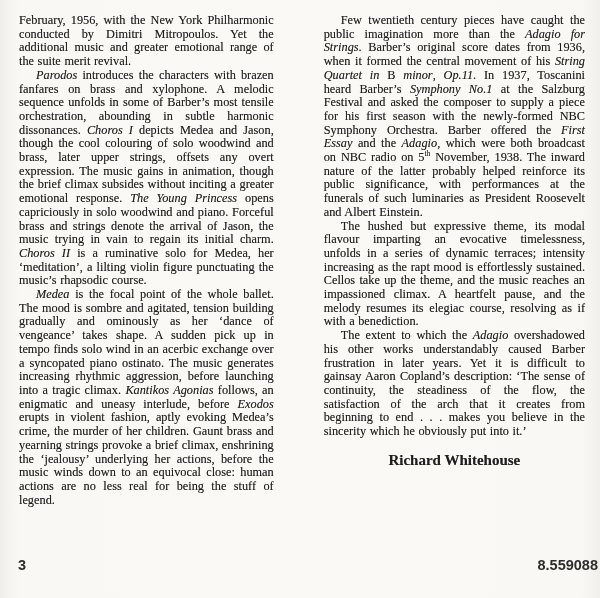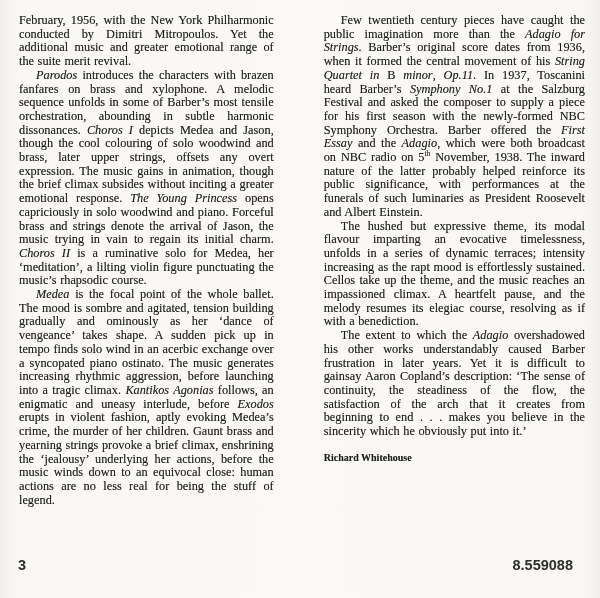--- a/index.html
+++ b/index.html
@@ -37,34 +37,34 @@
   p.para.indent { text-indent: 17px; }
   p.para i { font-style: italic; }
   p.para sup {
     font-size: 7.5px;
     vertical-align: super;
     line-height: 0;
   }
   p.signature {
     margin: 13px 0 0 0;
     font-weight: bold;
-    font-size: 10px;
-    text-align: left;
+    font-size: 15px;
+    text-align: center;
     text-shadow: 0 0 0.4px rgba(20,20,20,0.45);
   }
   .footer-page-number, .footer-catalog-number {
     position: absolute;
     top: 557px;
     font-family: "Liberation Sans", sans-serif;
     font-weight: bold;
     font-size: 14.5px;
     color: #2d2d2d;
   }
   .footer-page-number { left: 18px; }
-  .footer-catalog-number { right: 27px; }
+  .footer-catalog-number { right: 2px; }
 </style>
 </head>
 <body>
 
 <div class="page">
   <div class="columns">
     <div class="column col-left">
         <p class="para"><span>February, 1956, with the New York Philharmonic conducted by Dimitri Mitropoulos. Yet the additional music and greater emotional range of the suite merit revival.</span></p>
         <p class="para indent"><i>Parodos</i><span> introduces the characters with brazen fanfares on brass and xylophone. A melodic sequence unfolds in some of Barber’s most tensile orchestration, abounding in subtle harmonic dissonances. </span><i>Choros I</i><span> depicts Medea and Jason, though the cool colouring of solo woodwind and brass, later upper strings, offsets any overt expression. The music gains in animation, though the brief climax subsides without inciting a greater emotional response. </span><i>The Young Princess</i><span> opens capriciously in solo woodwind and piano. Forceful brass and strings denote the arrival of Jason, the music trying in vain to regain its initial charm. </span><i>Choros II</i><span> is a ruminative solo for Medea, her ‘meditation’, a lilting violin figure punctuating the music’s rhapsodic course.</span></p>
         <p class="para indent"><i>Medea</i><span> is the focal point of the whole ballet. The mood is sombre and agitated, tension building gradually and ominously as her ‘dance of vengeance’ takes shape. A sudden pick up in tempo finds solo wind in an acerbic exchange over a syncopated piano ostinato. The music generates increasing rhythmic aggression, before launching into a tragic climax. </span><i>Kantikos Agonias</i><span> follows, an enigmatic and uneasy interlude, before </span><i>Exodos</i><span> erupts in violent fashion, aptly evoking Medea’s crime, the murder of her children. Gaunt brass and yearning strings provoke a brief climax, enshrining the ‘jealousy’ underlying her actions, before the music winds down to an equivocal close: human actions are no less real for being the stuff of legend.</span></p>

